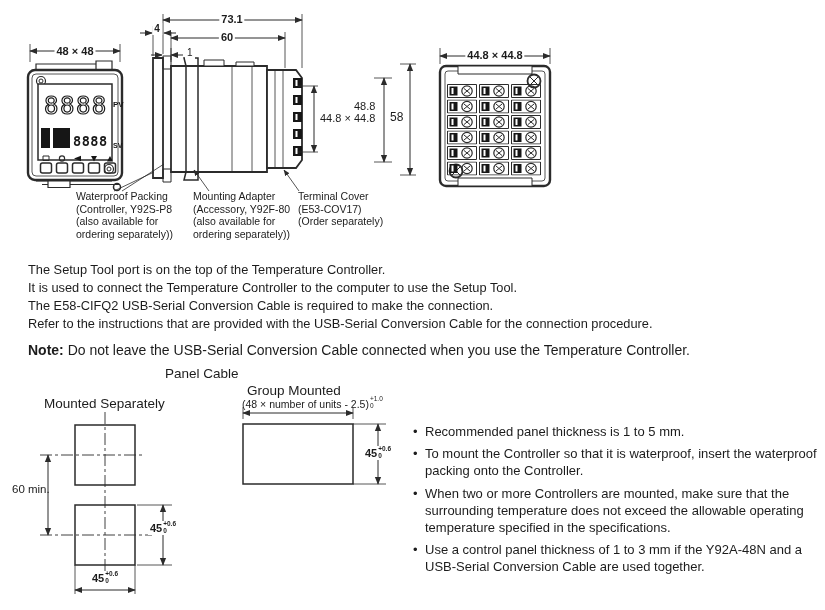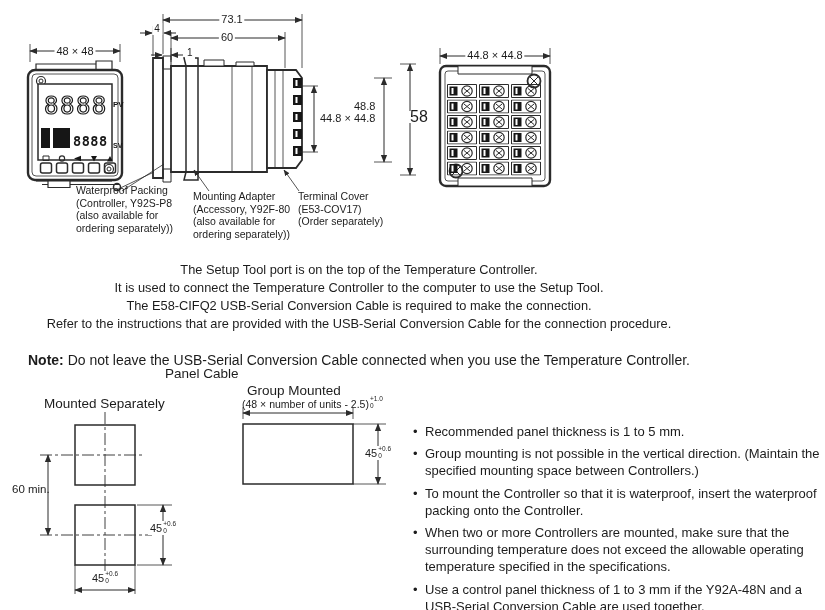--- a/index.html
+++ b/index.html
@@ -8,25 +8,25 @@
   .page svg{position:absolute;overflow:visible;}
   svg *{vector-effect:non-scaling-stroke;}
   .ln{stroke:#2b2b2b;fill:none;}
   .w08{stroke-width:.8}.w1{stroke-width:1}.w12{stroke-width:1.2}.w15{stroke-width:1.5}
   .w18{stroke-width:1.8}.w24{stroke-width:2.4}
   .dk{fill:#161616;stroke:none;}
   .wh{fill:#fff;}
   .cl{stroke:#2b2b2b;stroke-width:.9;fill:none;stroke-dasharray:12 3 3 3;}
   .dimlabel{position:absolute;background:#fff;padding:0 2px;font-size:11px;line-height:12px;
             white-space:nowrap;display:inline-flex;align-items:center;z-index:5;}
-  .ctr{transform:translateX(-50%);}
+  .ctr{transform:translateX(-50%);font-weight:bold;}
   .tol{display:inline-flex;flex-direction:column;font-size:6.5px;line-height:6.8px;margin-left:1px;}
   .callout{position:absolute;font-size:10.5px;line-height:12.5px;z-index:4;}
-  .para{position:absolute;left:28px;top:261px;font-size:12.8px;line-height:18px;text-align:center;}
-  .note-line{font-size:14px;margin-top:18px;}
+  .para{position:absolute;left:28px;top:261px;font-size:12.8px;line-height:18px;}
+  .note-line{font-size:14px;margin-top:8px;}
   .note-label{font-weight:bold;}
   .sec-title{position:absolute;font-size:13.5px;white-space:nowrap;}
   .formula{position:absolute;font-size:10.5px;display:inline-flex;align-items:flex-end;white-space:nowrap;}
   .bullets{position:absolute;left:413px;top:423px;width:409px;font-size:13px;line-height:17.2px;}
   .bullets .bi{position:relative;padding-left:12px;margin-bottom:5px;}
   .bullets .bi::before{content:"•";position:absolute;left:0;}
   .svgtxt{font-family:"Liberation Sans",sans-serif;fill:#161616;}
   .seg{font-family:"DejaVu Sans Mono",monospace;}
 </style>
 </head>
@@ -207,28 +207,28 @@
     </span>
   <span class="dimlabel" style="left:185px;top:47px;font-size:10px">
       <span>1</span>
     </span>
   <span class="dimlabel" style="left:318px;top:112px">
       <span>44.8 × 44.8</span>
     </span>
   <span class="dimlabel" style="left:352px;top:100px">
       <span>48.8</span>
     </span>
-  <span class="dimlabel" style="left:408px;top:111px;font-size:16px">
+  <span class="dimlabel" style="left:388px;top:111px;font-size:12px">
       <span>58</span>
     </span>
   <span class="dimlabel ctr" style="left:495px;top:49px">
       <span>44.8 × 44.8</span>
     </span>
 
-  <div class="callout" style="left:76px;top:184px">
+  <div class="callout" style="left:76px;top:190px">
     <div>Waterproof Packing</div>
     <div>(Controller, Y92S-P8</div>
     <div>(also available for</div>
     <div>ordering separately))</div>
   </div>
   <div class="callout" style="left:193px;top:190px">
     <div>Mounting Adapter</div>
     <div>(Accessory, Y92F-80</div>
     <div> (also available for</div>
     <div>ordering separately))</div>
@@ -298,19 +298,18 @@
   <span class="dimlabel ctr" style="left:378px;top:446px">
       <span>45</span>
       <span class="tol">
         <span>+0.6</span>
         <span>0</span>
       </span>
     </span>
 
   <div class="bullets">
     <div class="bi">Recommended panel thickness is 1 to 5 mm.</div>
-    <div class="bi">Group mounting is not possible in the vertical direction. (Maintain the specified mounting space between Controllers.)</div>
     <div class="bi">To mount the Controller so that it is waterproof, insert the waterproof packing onto the Controller.</div>
     <div class="bi">When two or more Controllers are mounted, make sure that the surrounding temperature does not exceed the allowable operating temperature specified in the specifications.</div>
     <div class="bi">Use a control panel thickness of 1 to 3 mm if the Y92A-48N and a USB-Serial Conversion Cable are used together.</div>
   </div>
 
 </div>
 
 </body></html>

